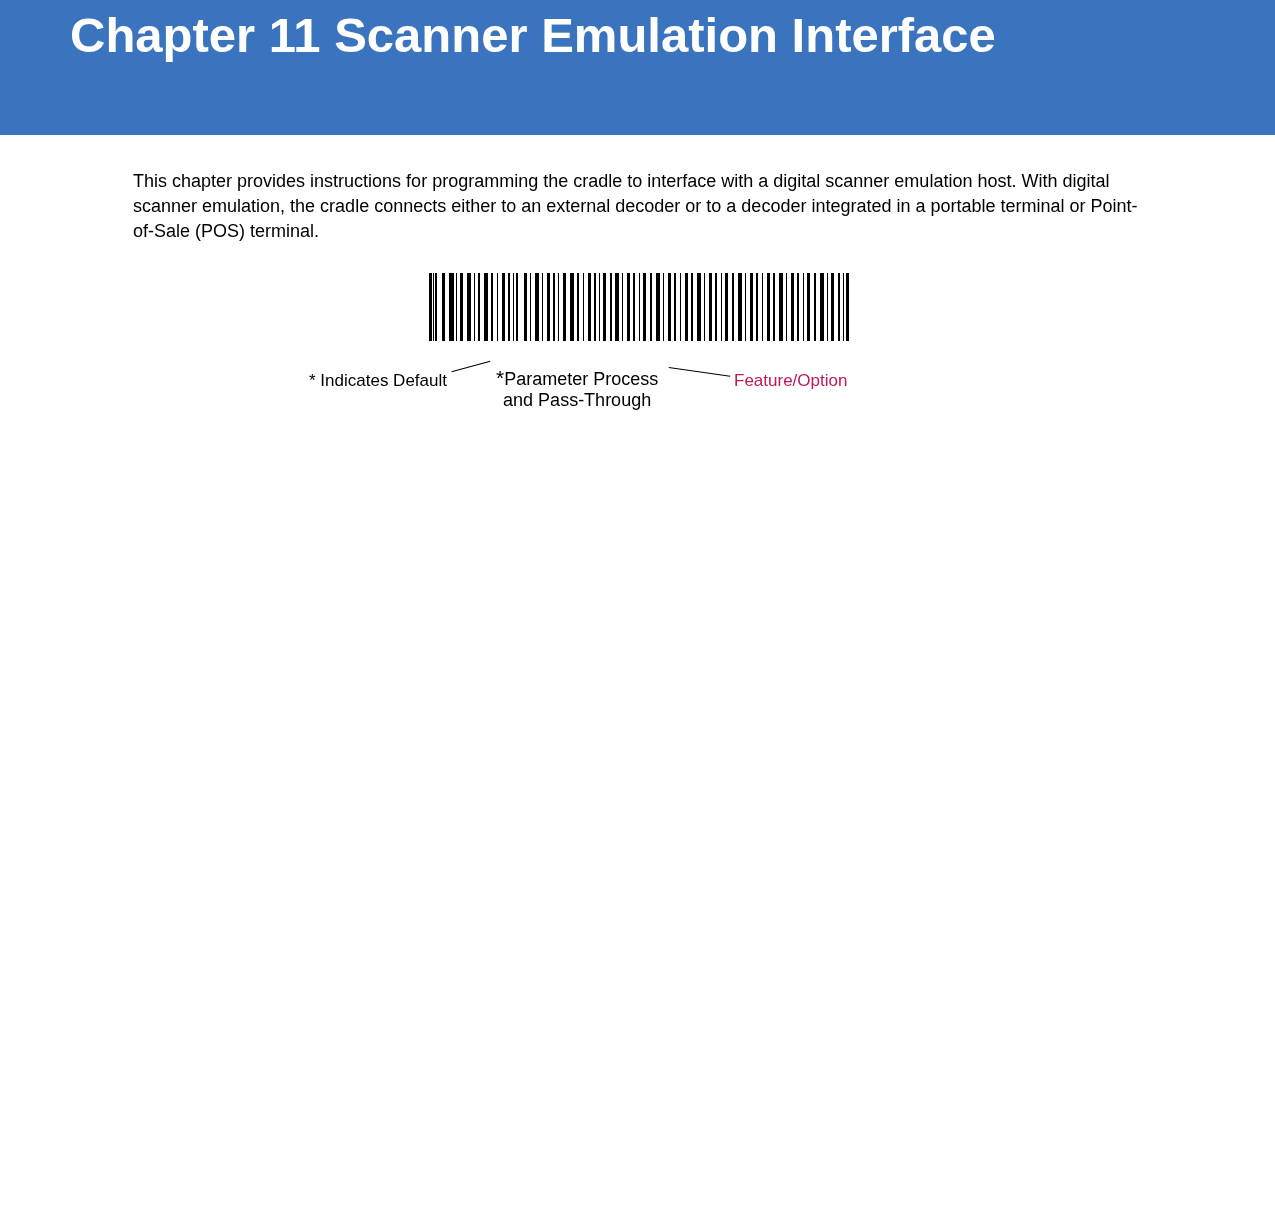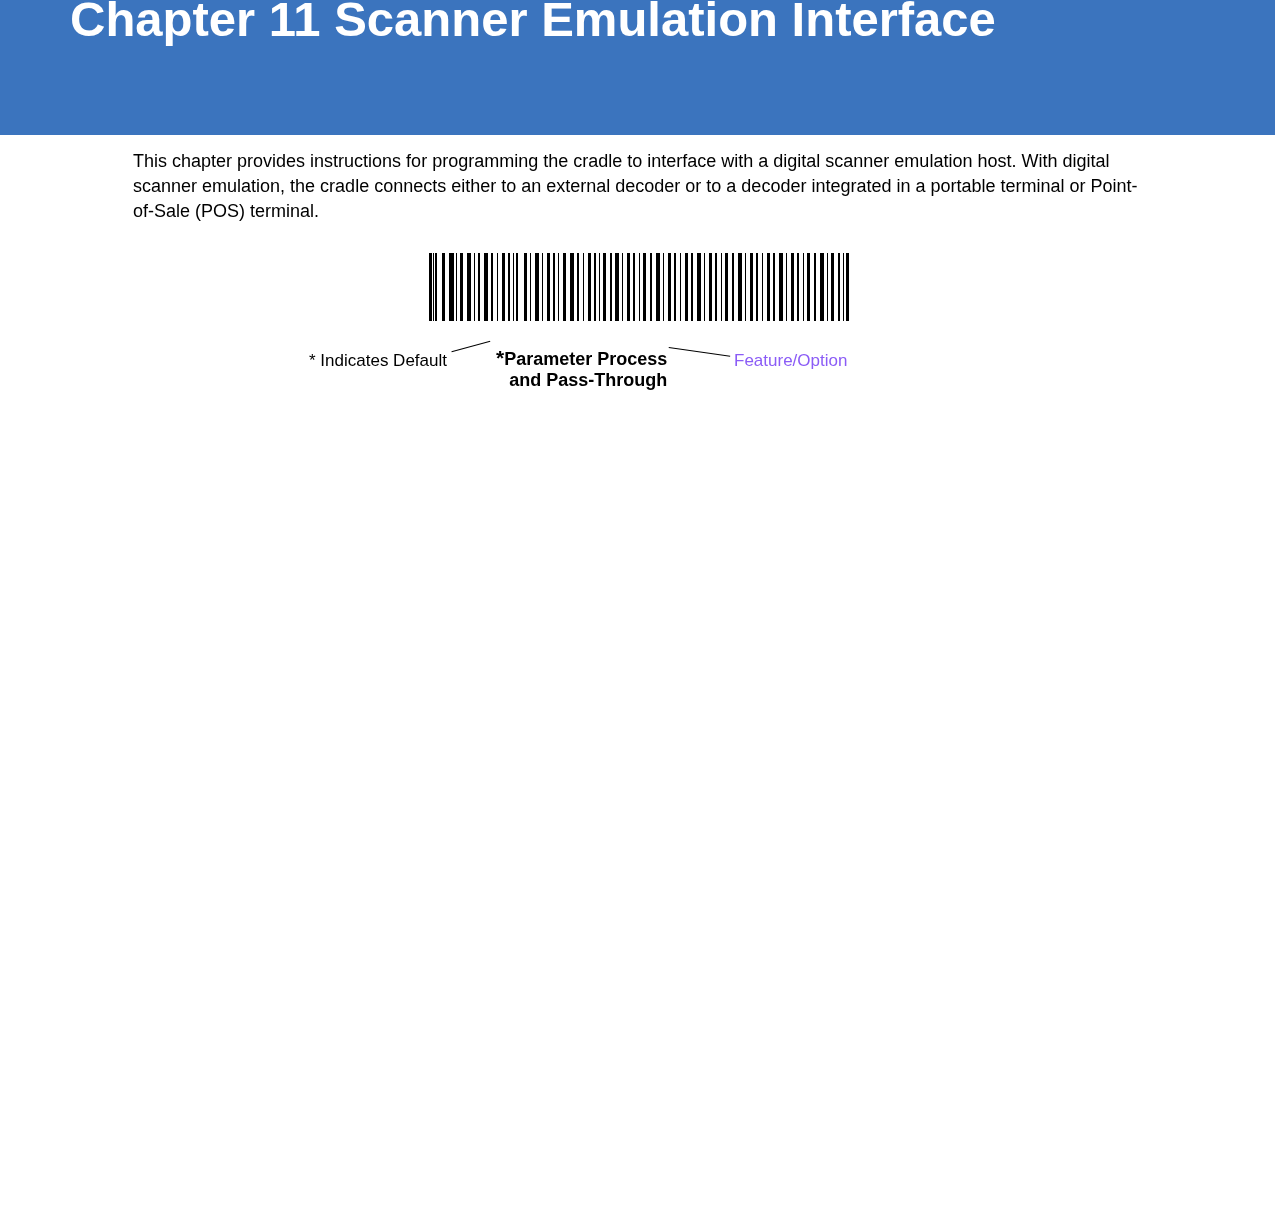--- a/index.html
+++ b/index.html
@@ -13,34 +13,34 @@
       width: 1275px;
       height: 1206px;
       position: relative;
     }
     .header-banner {
       background: #3b74be;
       height: 135px;
       padding-left: 70px;
       display: flex;
       align-items: flex-start;
-      padding-top: 0;
+      padding-top: 16px;
     }
     .chapter-title {
       color: #ffffff;
       font-size: 49px;
       font-weight: bold;
       font-family: "Arial Narrow", Arial, sans-serif;
       font-stretch: condensed;
       letter-spacing: 0px;
       line-height: 1;
       margin-top: -5px;
     }
     .content-area {
-      padding: 14px 130px 0 133px;
+      padding: 34px 130px 0 133px;
     }
     .para {
       font-size: 18px;
       color: #000;
       line-height: 1.4;
       margin-bottom: 14px;
     }
     .asterisk-bold {
       font-weight: bold;
       font-size: 20px;
@@ -75,34 +75,34 @@
       left: 176px;
       top: 10px;
       font-size: 17px;
       color: #000;
     }
     .anno-center {
       position: absolute;
       left: 363px;
       top: 4px;
       font-size: 18px;
-      font-weight: bold;
+      font-weight: normal;
       color: #000;
       line-height: 1.2;
-      text-align: right;
+      text-align: center;
     }
     .anno-center .asterisk-big {
       font-size: 21px;
     }
     .anno-right {
       position: absolute;
       left: 601px;
       top: 10px;
       font-size: 17px;
-      color: #8b5cf6;
+      color: #be185d;
     }
     .anno-line-left {
       position: absolute;
       left: 320px;
       top: 10px;
       width: 40px;
       height: 12px;
       border-top: 1px solid #000;
       transform: rotate(-15deg);
       transform-origin: left center;

